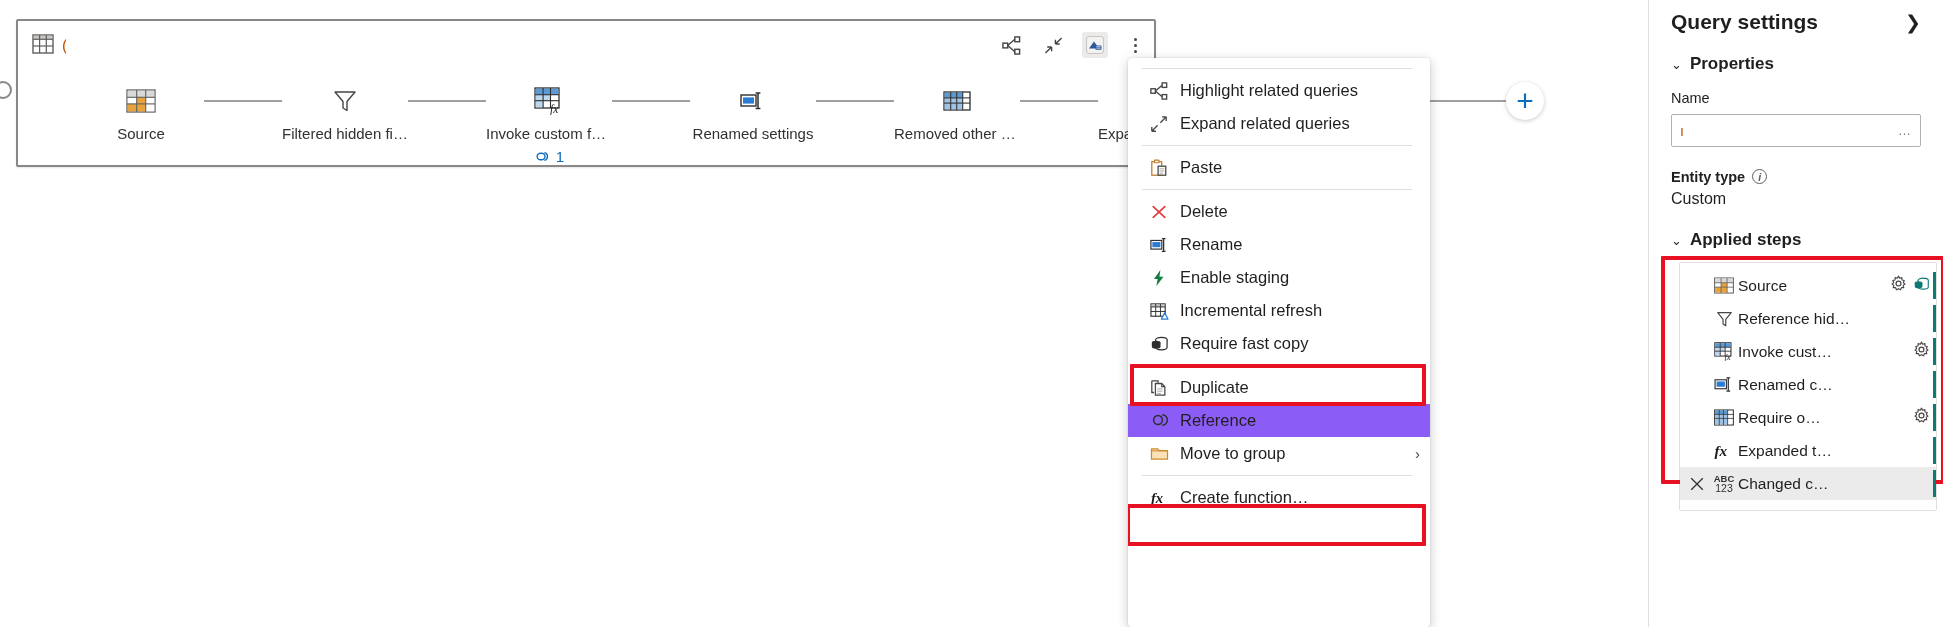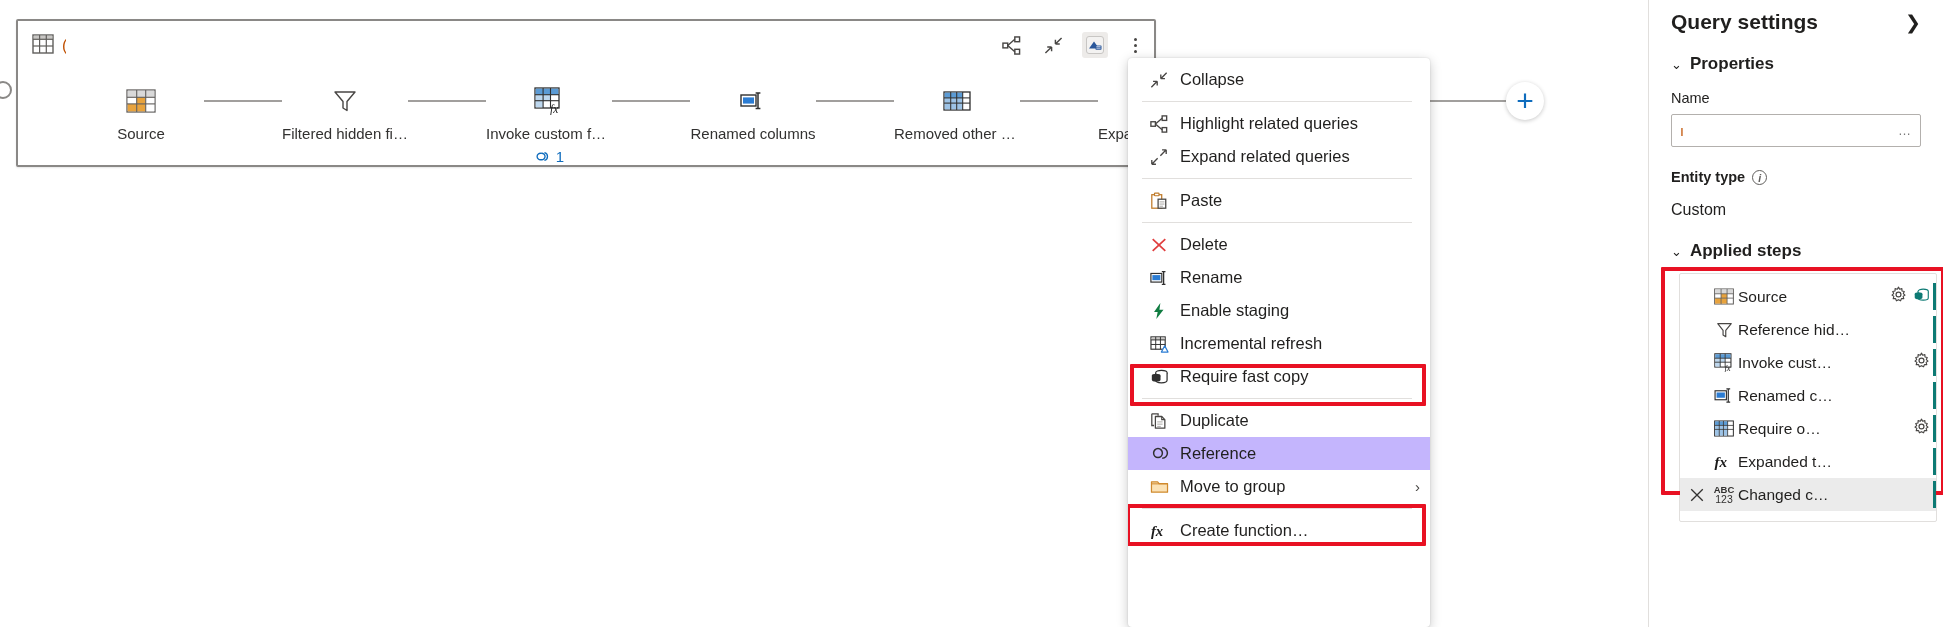--- a/index.html
+++ b/index.html
@@ -94,21 +94,21 @@
   }
   .mi {
     display:flex; align-items:center; height:33px; padding:0 10px 0 22px;
     cursor:pointer; position:relative;
   }
   .mi .mi-ico { width:30px; min-width:30px; display:flex; align-items:center;
                 justify-content:flex-start; }
   .mi .mi-lbl { font-size:16.5px; color:#201f1e; white-space:nowrap; }
   .mi .mi-chev { margin-left:auto; color:#484644; font-size:15px; }
   .msep { height:1px; background:#e1dfdd; margin:5px 18px 5px 14px; }
-  .mi.selected { background:#c4b5fd;text-align:center; }
+  .mi.selected { background:#8b5cf6;text-align:center; }
   .hl-box {
     position:absolute; border:4px solid #e81123; border-radius:1px;
     pointer-events:none;
   }
 
   
   .qs-panel {
     position:absolute; left:1648px; top:0; width:295px; height:627px;
     background:#ffffff; border-left:1px solid #e1dfdd;
     padding:0 22px;
@@ -123,27 +123,27 @@
   }
   .chev-d { font-size:13px; font-weight:normal; color:#201f1e; }
   .qs-lbl { font-size:14.5px; font-weight:normal; color:#201f1e; margin-top:16px; }
   .qs-input {
     margin-top:8px; height:33px; border:1px solid #b3b0ad; border-radius:2px;
     display:flex; align-items:center; padding:0 8px; background:#ffffff;
   }
   .qs-input .val { font-size:14px; color:#c05000; filter:blur(.6px); }
   .qs-input .dots { margin-left:auto; font-size:13px; color:#7a7a7a;
                     filter:blur(.4px); letter-spacing:1px;}
-  .qs-lbl-row { display:flex; align-items:flex-end; gap:7px; margin-top:22px; }
+  .qs-lbl-row { display:flex; align-items:flex-start; gap:7px; margin-top:22px; }
   .info-i {
     width:15px; height:15px; border:1.3px solid #605e5c; border-radius:50%;
     display:inline-flex; align-items:center; justify-content:center;
     font-size:10.5px; font-weight:bold; color:#605e5c; font-style:italic;
   }
-  .qs-val { font-size:16px; color:#201f1e; margin-top:16px; }
+  .qs-val { font-size:16px; color:#201f1e; margin-top:5px; }
 
   
   .steps-wrap { position:relative; margin-top:12px; }
   .steps-red {
     position:absolute; left:-10px; top:-6px; width:284px; height:228px;
     border:4px solid #e81123; pointer-events:none; border-radius:1px;
   }
   .steps-list {
     border:1px solid #e1dfdd; border-radius:2px; background:#ffffff;
     padding:6px 0 10px 0; width:258px; margin-left:8px;
@@ -292,21 +292,21 @@
 
         <div class="pstep">
           <div class="picon">
             <svg width="28" height="24" viewBox="0 0 28 24">
               <rect x="2" y="6" width="15" height="11" fill="#fff" stroke="#2f2f2f" stroke-width="1.4"></rect>
               <rect x="4" y="8.4" width="11" height="6.2" fill="#2b7cd3"></rect>
               <line x1="19" y1="4" x2="19" y2="19.5" stroke="#2f2f2f" stroke-width="1.5"></line>
               <path d="M16.6 4 H21.4 M16.6 19.5 H21.4" stroke="#2f2f2f" stroke-width="1.5"></path>
             </svg>
           </div>
-          <div class="plabel">Renamed columns</div>
+          <div class="plabel">Renamed settings</div>
         </div>
 
         <div class="connector"></div>
 
         <div class="pstep">
           <div class="picon">
             <svg width="28" height="24" viewBox="0 0 28 24">
               <rect x="1" y="3" width="26" height="18" fill="#fff" stroke="#2f2f2f" stroke-width="1.3"></rect>
               <rect x="1.7" y="3.7" width="6" height="5.2" fill="#5b9bd5"></rect>
               <rect x="7.7" y="3.7" width="6" height="5.2" fill="#5b9bd5"></rect>
@@ -358,29 +358,20 @@
 
         <div class="connector"></div>
 
         <div class="add-btn">+</div>
       </div>
     </div>
   </div>
 
   <div class="ctx-menu">
 
-    <div class="mi">
-      <span class="mi-ico">
-        <svg width="18" height="18" viewBox="0 0 20 20">
-          <path d="M1.5 18 L8 11.5 M8 11.5 H3.4 M8 11.5 V16.1" stroke="#484644" stroke-width="1.5" fill="none"></path>
-          <path d="M18.5 2 L12 8.5 M12 8.5 H16.6 M12 8.5 V3.9" stroke="#484644" stroke-width="1.5" fill="none"></path>
-        </svg>
-      </span>
-      <span class="mi-lbl">Collapse</span>
-    </div>
     <div class="msep"></div>
 
     <div class="mi">
       <span class="mi-ico">
         <svg width="18" height="18" viewBox="0 0 20 20">
           <rect x="1" y="7.5" width="5" height="5" fill="none" stroke="#484644" stroke-width="1.5"></rect>
           <rect x="13.5" y="1" width="5" height="5" fill="none" stroke="#484644" stroke-width="1.5"></rect>
           <rect x="13.5" y="14" width="5" height="5" fill="none" stroke="#484644" stroke-width="1.5"></rect>
           <path d="M6 10 L13.5 3.5 M6 10 L13.5 16.5" stroke="#484644" stroke-width="1.5" fill="none"></path>
         </svg>

